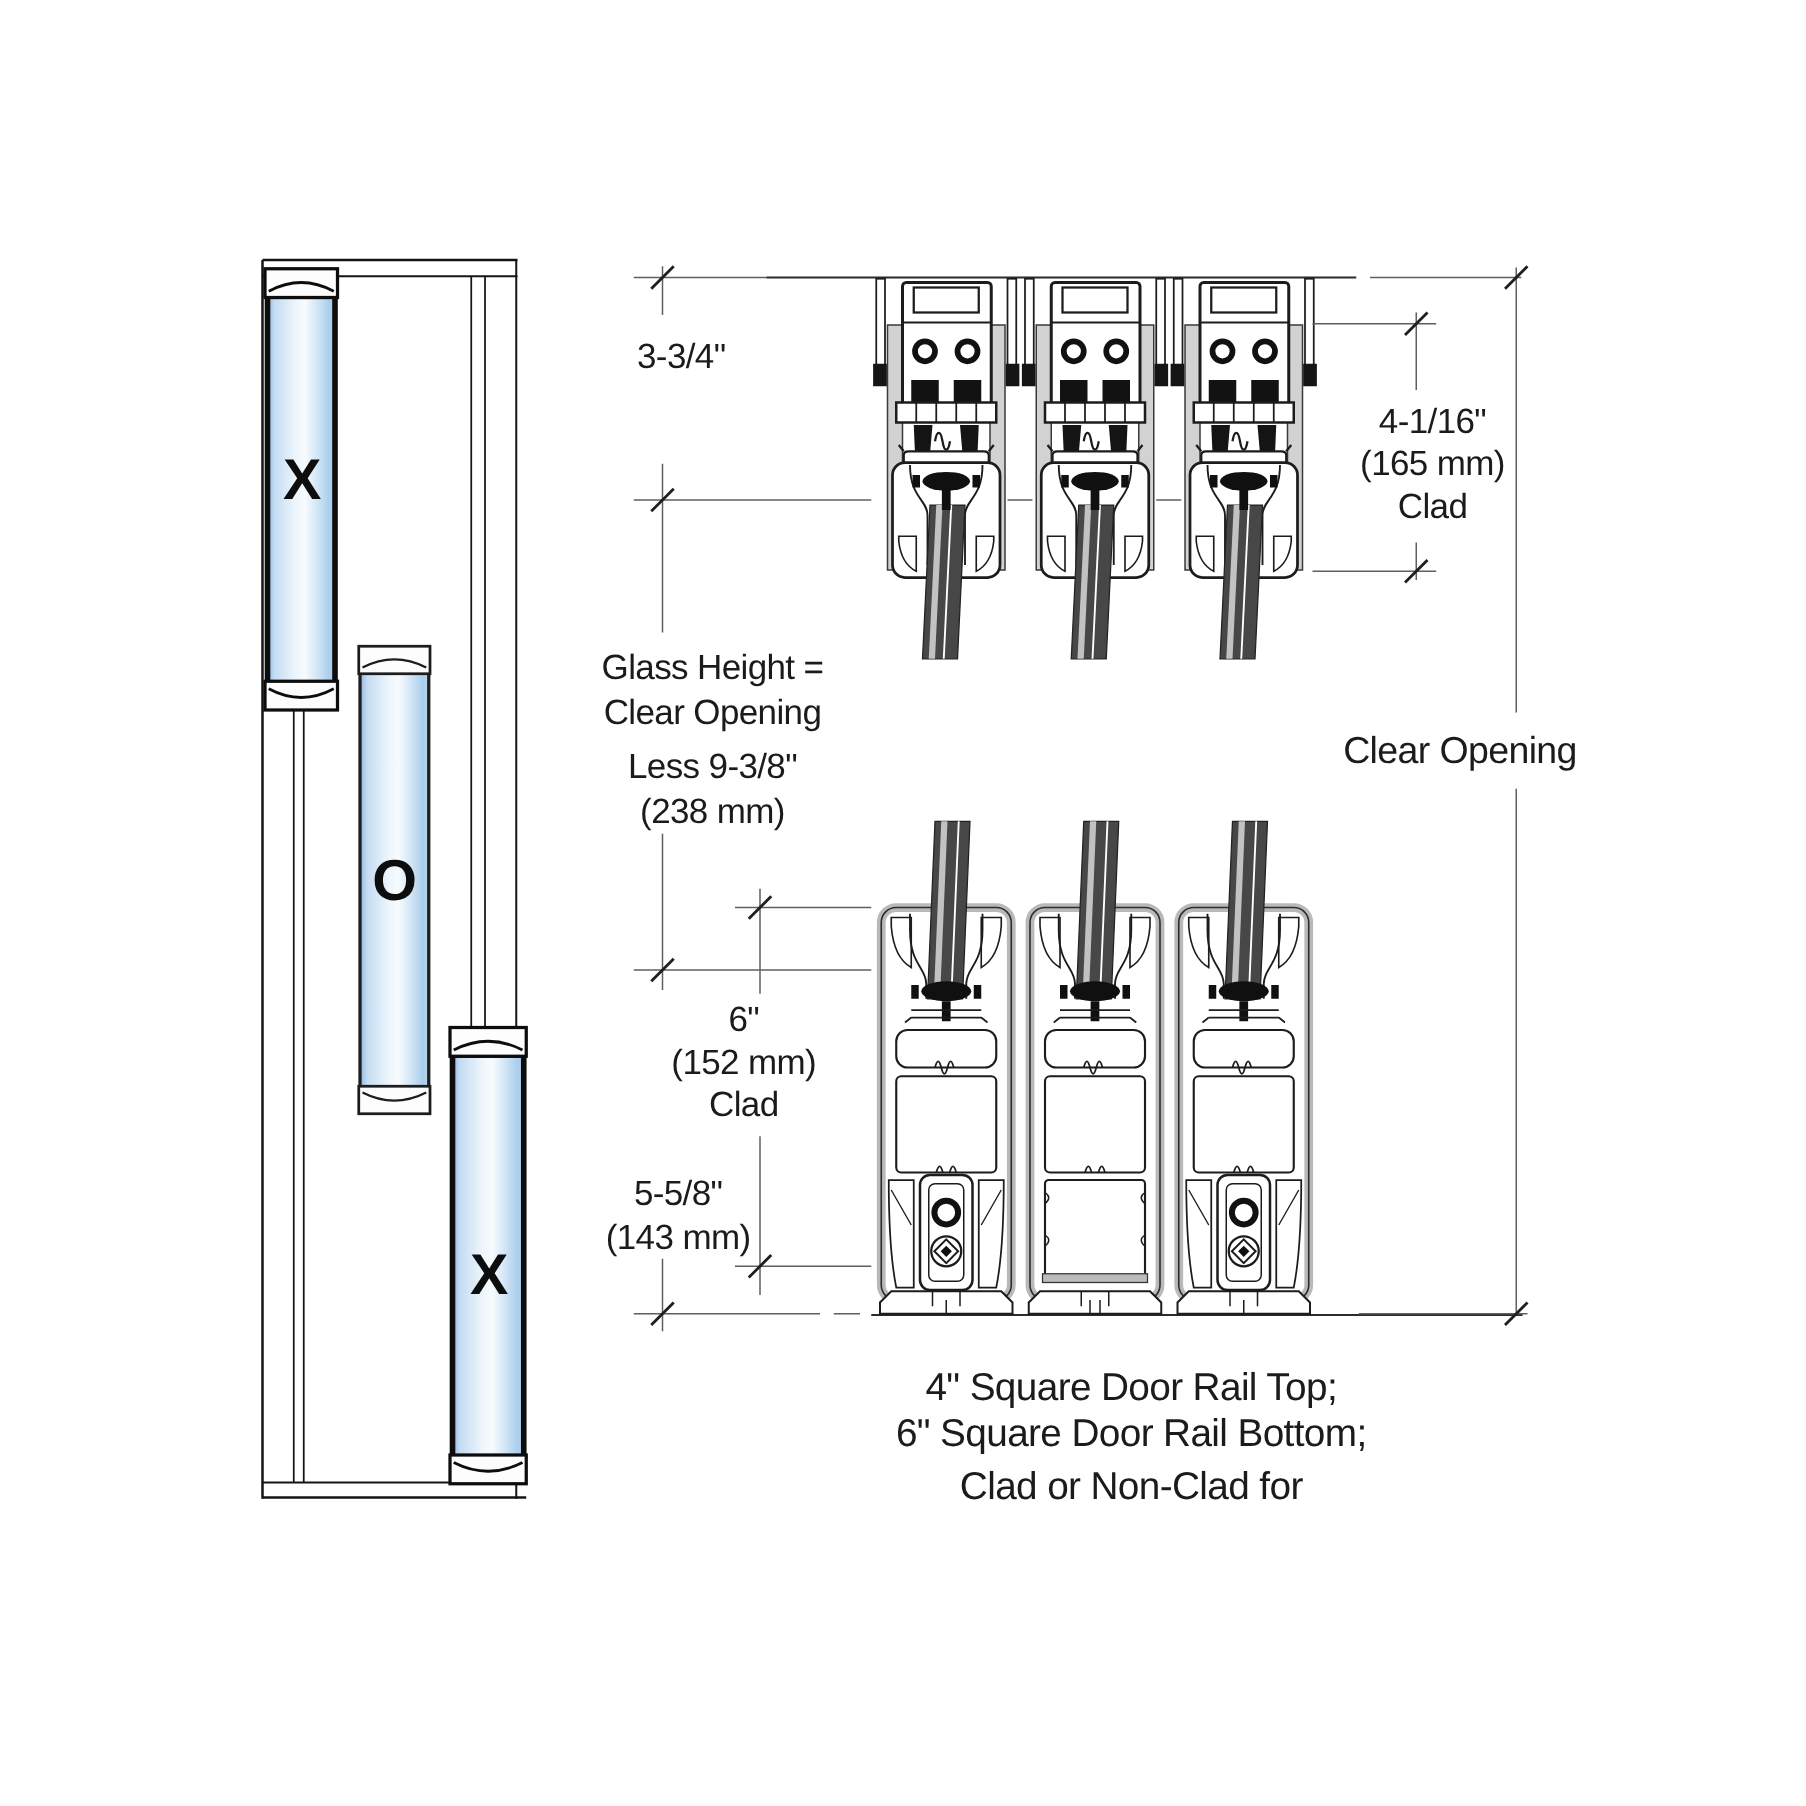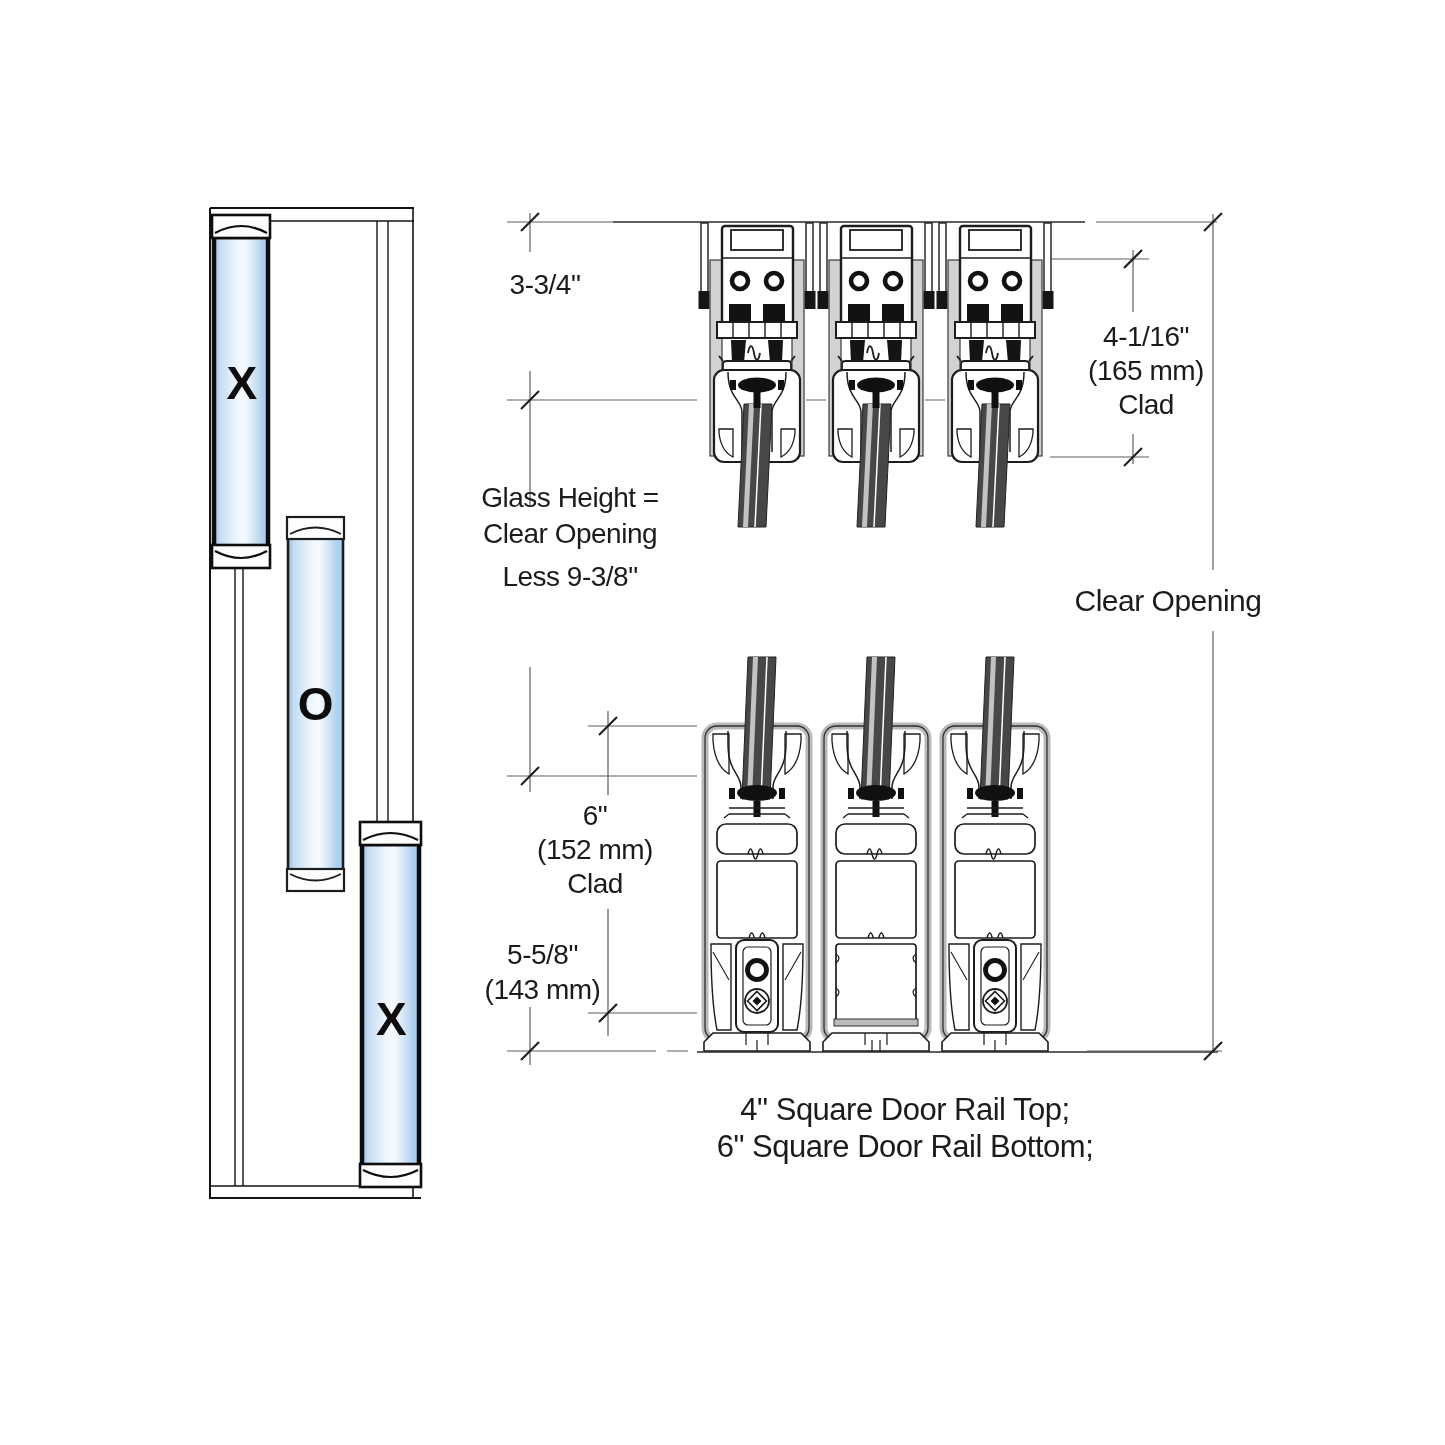--- a/index.html
+++ b/index.html
@@ -226,24 +226,25 @@
 </svg>
 
 <div class="txt panel-label" style="left:213px;top:360px;width:57px;">X</div>
 <div class="txt panel-label" style="left:287px;top:681px;width:57px;">O</div>
 <div class="txt panel-label" style="left:361px;top:996px;width:60px;">X</div>
 
 <div class="txt dim" style="left:425px;top:266px;width:240px;">
   <span class="ln">3-3/4"</span>
 </div>
 
-<div class="txt dim" style="left:425px;top:480px;width:290px;line-height:36px;">
+<div class="txt dim" style="left:425px;top:516px;width:290px;line-height:36px;">
   <span class="ln">Glass Height =</span>
   <span class="ln">Clear Opening</span>
   <span class="ln gap-top">Less 9-3/8"</span>
+  <span class="ln">(238 mm)</span>
 </div>
 
 <div class="txt dim" style="left:480px;top:799px;width:230px;line-height:34px;">
   <span class="ln">6"</span>
   <span class="ln">(152 mm)</span>
   <span class="ln">Clad</span>
 </div>
 
 <div class="txt dim" style="left:425px;top:937px;width:235px;line-height:35px;">
   <span class="ln">5-5/8"</span>
@@ -254,15 +255,16 @@
   <span class="ln">4-1/16"</span>
   <span class="ln">(165 mm)</span>
   <span class="ln">Clad</span>
 </div>
 
 <div class="txt co-label" style="left:1048px;top:584px;width:240px;">Clear Opening</div>
 
 <div class="txt caption" style="left:650px;top:1091px;width:510px;">
   <span class="ln" style="display:block">4" Square Door Rail Top;</span>
   <span class="ln" style="display:block">6" Square Door Rail Bottom;</span>
+  <span class="ln" style="display:block;margin-top:5px">Clad or Non-Clad for</span>
 </div>
 
 </div>
 
 </body></html>

